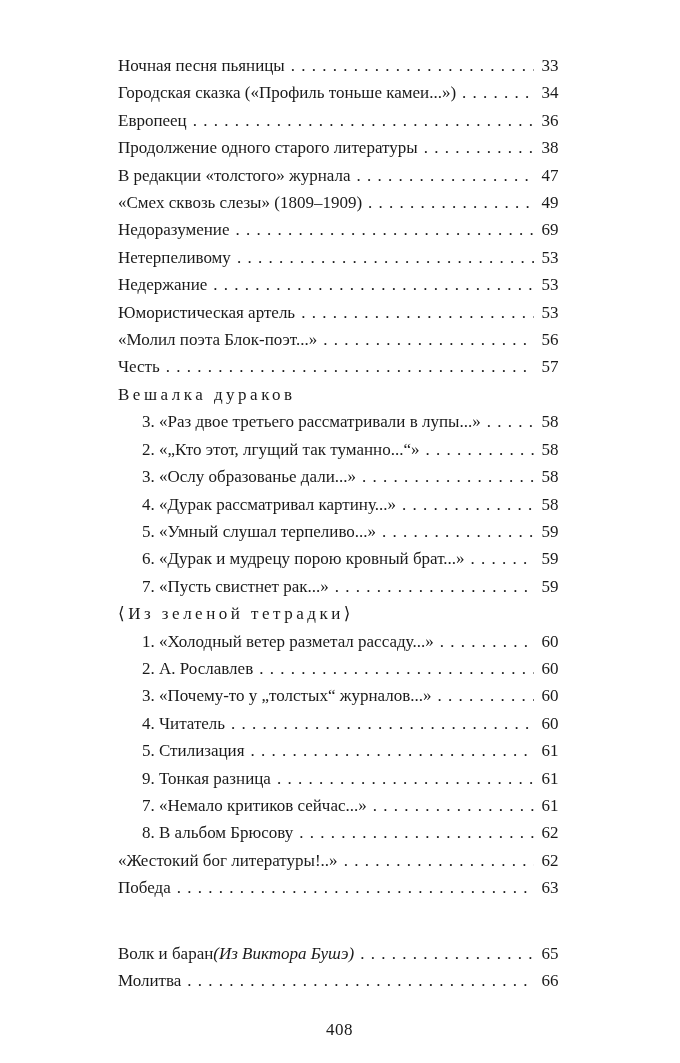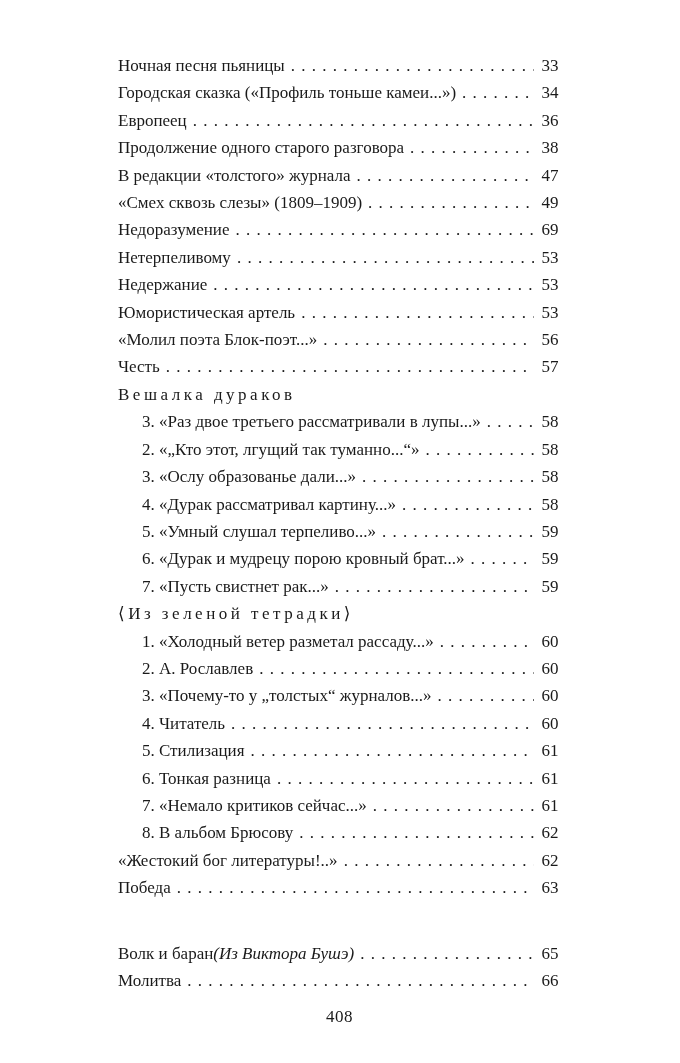--- a/index.html
+++ b/index.html
@@ -53,21 +53,21 @@
   .toc-page {
     flex: 0 0 auto;
     text-align: center;
     min-width: 22px;
   }
   .toc-row.toc-header .toc-title {
     letter-spacing: 3.5px;
   }
   .folio {
     text-align: center;
-    margin-top: 13px;
+    margin-top: 26px;
     font-size: 17px;
     letter-spacing: 0.5px;
   }
 </style>
 </head>
 <body>
 
 <div class="book-page">
   <div class="toc" id="toc-list">
       <div class="toc-row">
@@ -82,21 +82,21 @@
     <span class="toc-leader"></span>
     <span class="toc-page">34</span>
   </div>
       <div class="toc-row">
     <span class="toc-title">Европеец</span>
 
     <span class="toc-leader"></span>
     <span class="toc-page">36</span>
   </div>
       <div class="toc-row">
-    <span class="toc-title">Продолжение одного старого разговора</span>
+    <span class="toc-title">Продолжение одного старого литературы</span>
 
     <span class="toc-leader"></span>
     <span class="toc-page">38</span>
   </div>
       <div class="toc-row">
     <span class="toc-title">В редакции «толстого» журнала</span>
 
     <span class="toc-leader"></span>
     <span class="toc-page">47</span>
   </div>
@@ -216,21 +216,21 @@
     <span class="toc-leader"></span>
     <span class="toc-page">60</span>
   </div>
       <div class="toc-row toc-indent">
     <span class="toc-title">5. Стилизация</span>
 
     <span class="toc-leader"></span>
     <span class="toc-page">61</span>
   </div>
       <div class="toc-row toc-indent">
-    <span class="toc-title">6. Тонкая разница</span>
+    <span class="toc-title">9. Тонкая разница</span>
 
     <span class="toc-leader"></span>
     <span class="toc-page">61</span>
   </div>
       <div class="toc-row toc-indent">
     <span class="toc-title">7. «Немало критиков сейчас...»</span>
 
     <span class="toc-leader"></span>
     <span class="toc-page">61</span>
   </div>

